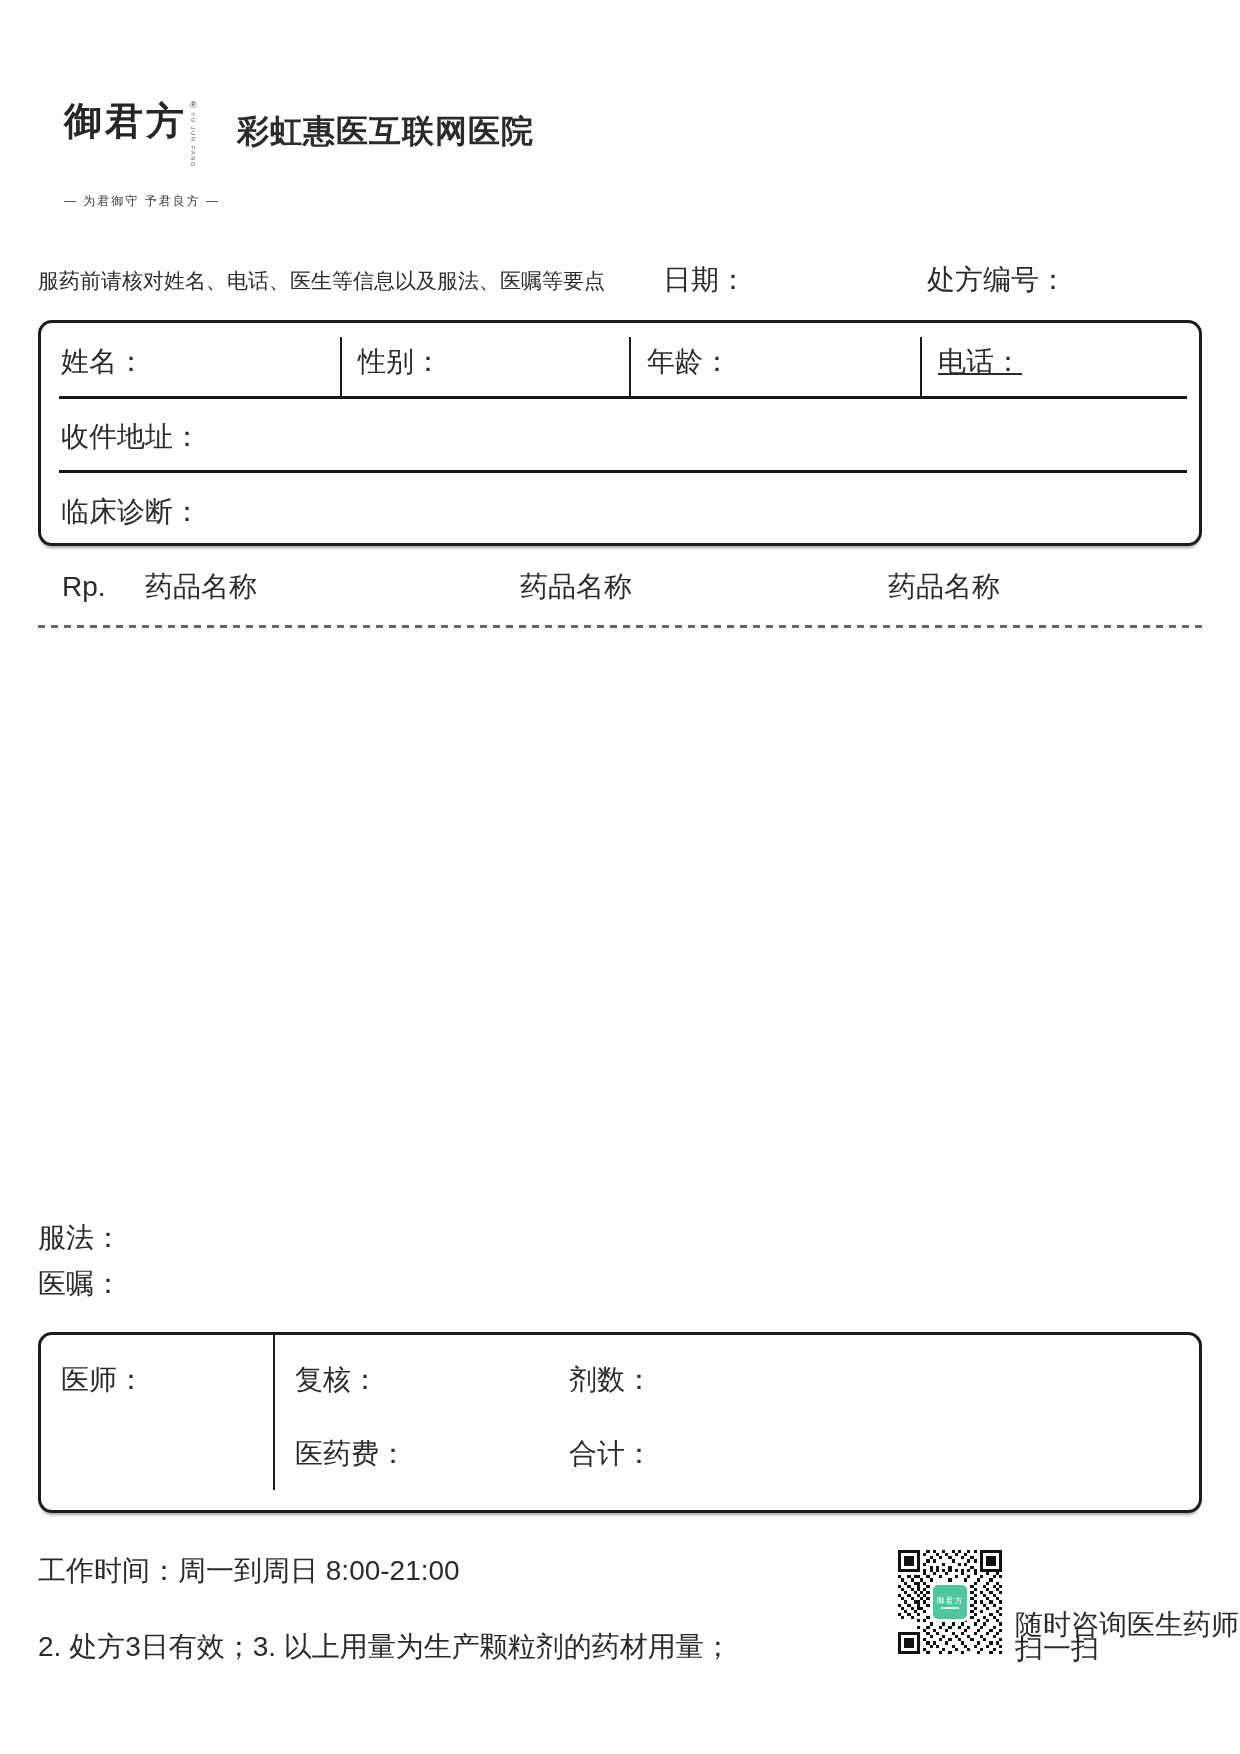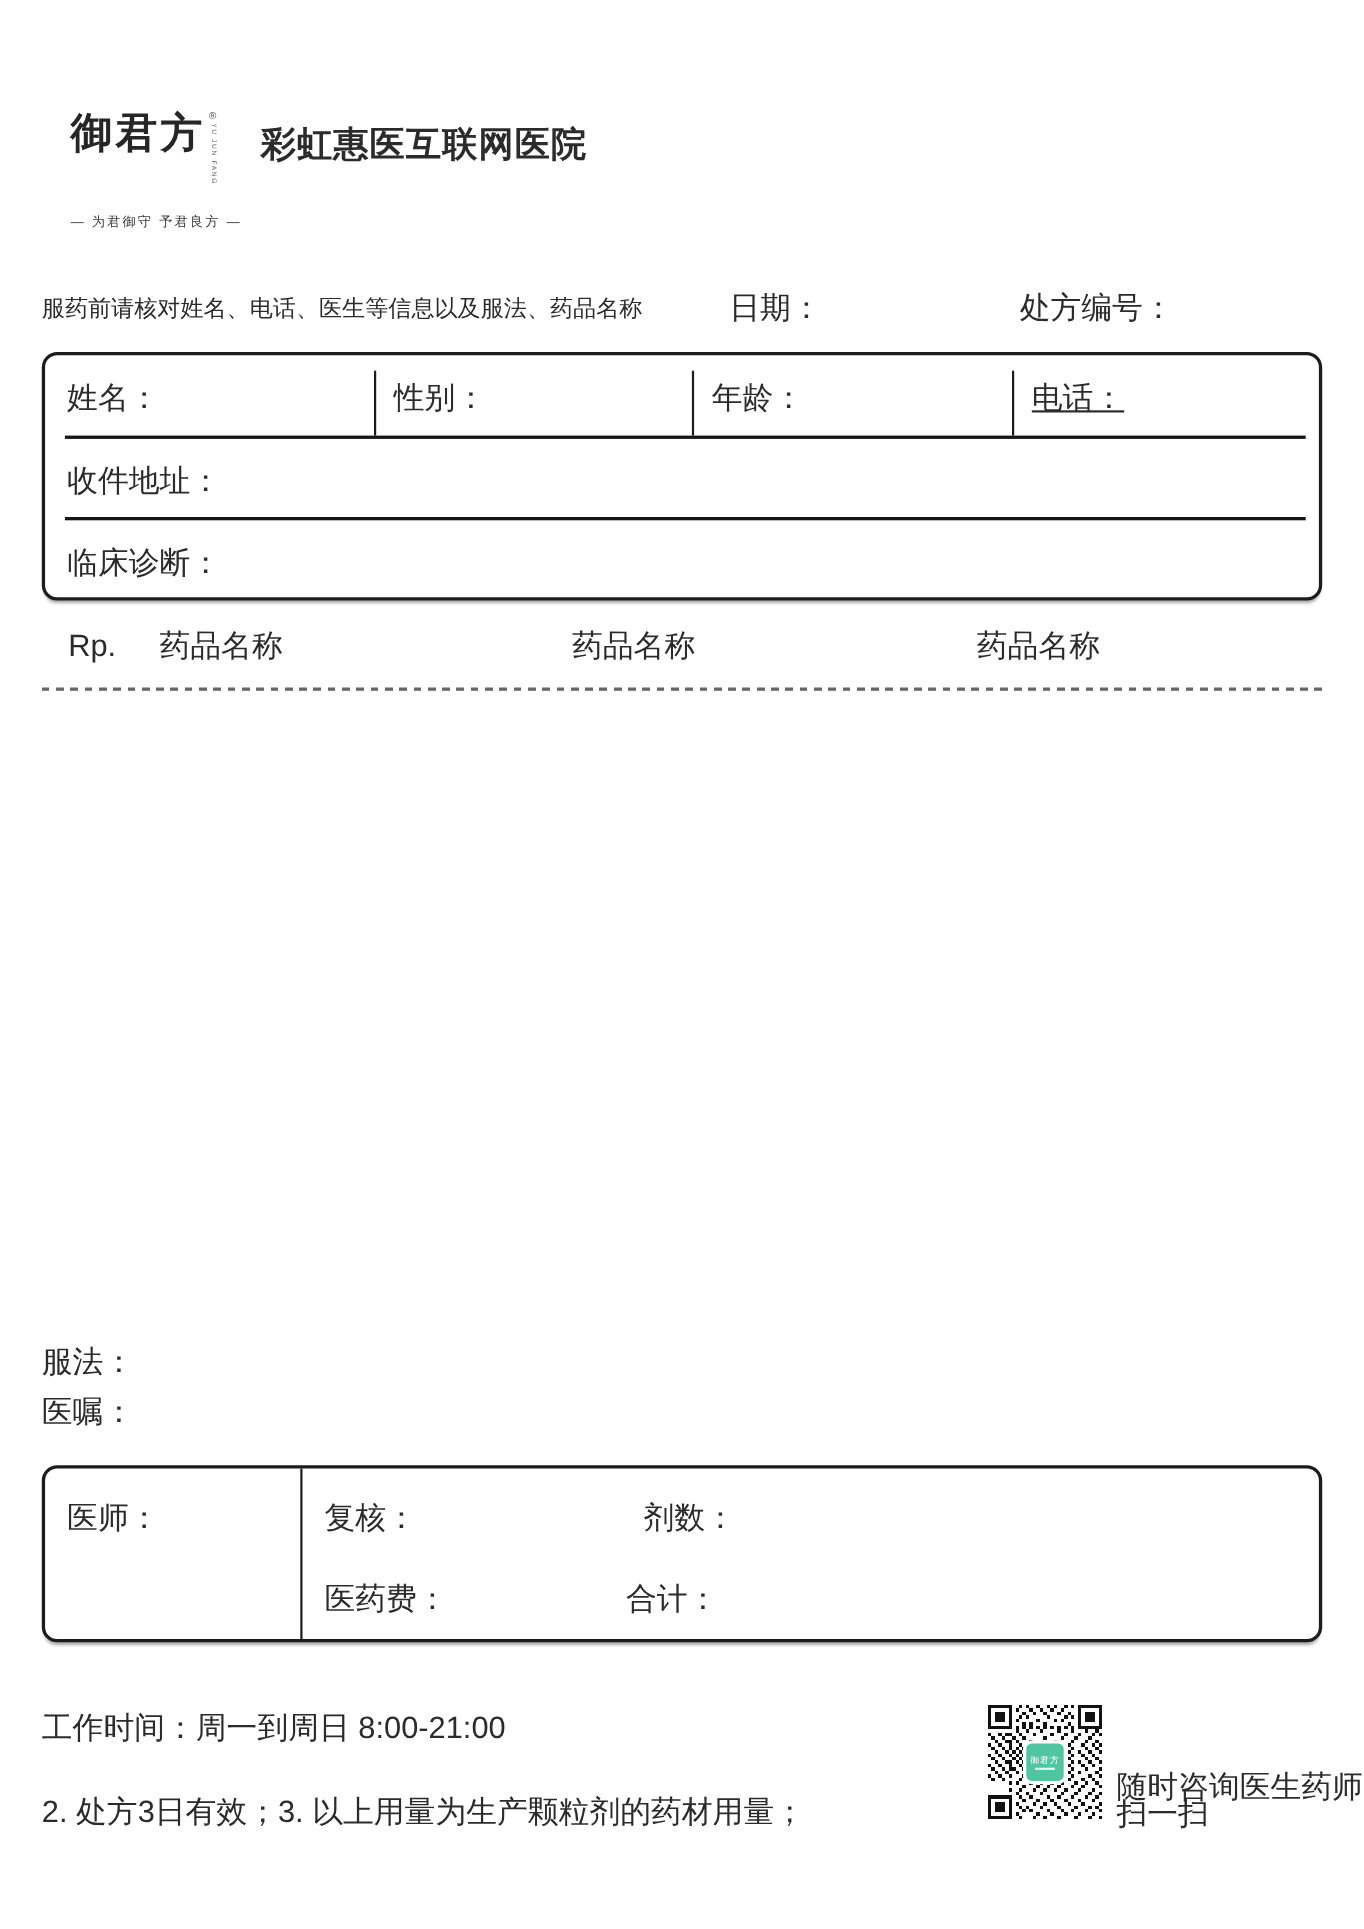--- a/index.html
+++ b/index.html
@@ -56,21 +56,21 @@
       <span class="logo-cn">御君方</span>
       <span class="logo-side">
         <span class="reg">®</span>
         <span class="vert">YU JUN FANG</span>
       </span>
     </div>
     <div class="logo-tagline">— 为君御守 予君良方 —</div>
   </div>
   <div class="hospital-title abs" style="left:237px;top:112px;">彩虹惠医互联网医院</div>
 
-  <div class="abs t21" style="left:38px;top:268px;">服药前请核对姓名、电话、医生等信息以及服法、药品名称</div>
+  <div class="abs t21" style="left:38px;top:268px;">服药前请核对姓名、电话、医生等信息以及服法、医嘱等要点</div>
   <div class="abs t22" style="left:663px;top:267px;">日期：</div>
   <div class="abs t22" style="left:927px;top:267px;">处方编号：</div>
 
   <div class="box abs" style="left:38px;top:320px;width:1164px;height:226px;">
     <span class="abs t22" style="left:20px;top:26px;">姓名：</span>
     <span class="abs t22" style="left:317px;top:26px;">性别：</span>
     <span class="abs t22" style="left:606px;top:26px;">年龄：</span>
     <span class="abs t22" style="left:897px;top:26px;text-decoration:underline;">电话：</span>
 
     <div class="vdiv abs" style="left:299px;top:14px;height:59px;"></div>
@@ -88,25 +88,25 @@
   <span class="abs t22" style="left:520px;top:574px;">药品名称</span>
   <span class="abs t22" style="left:888px;top:574px;">药品名称</span>
 
   <div class="dashline abs" style="left:38px;top:625px;width:1167px;"></div>
 
   <div class="abs" style="left:38px;top:632px;width:1167px;height:580px;"></div>
 
   <span class="abs t22" style="left:38px;top:1225px;">服法：</span>
   <span class="abs t22" style="left:38px;top:1271px;">医嘱：</span>
 
-  <div class="box abs" style="left:38px;top:1332px;width:1164px;height:161px;">
+  <div class="box abs" style="left:38px;top:1332px;width:1164px;height:181px;font-family:Liberation Serif, serif;">
     <div class="vdiv abs" style="left:232px;top:0;height:155px;"></div>
     <span class="abs t22" style="left:20px;top:32px;">医师：</span>
     <span class="abs t22" style="left:254px;top:32px;">复核：</span>
-    <span class="abs t22" style="left:528px;top:32px;margin-left:16px;">剂数：</span>
+    <span class="abs t22" style="left:528px;top:32px;">剂数：</span>
     <span class="abs t22" style="left:254px;top:106px;">医药费：</span>
     <span class="abs t22" style="left:528px;top:106px;">合计：</span>
   </div>
 
   <div class="abs t22" style="left:38px;top:1558px;">工作时间：周一到周日 8:00-21:00</div>
   <div class="abs t22" style="left:38px;top:1634px;">2. 处方3日有效；3. 以上用量为生产颗粒剂的药材用量；</div>
 
   <div class="abs" style="left:898px;top:1550px;width:104px;height:104px;">
     <svg viewBox="0 0 33 33" width="104" height="104" shape-rendering="crispEdges">
       <rect width="33" height="33" fill="#ffffff"></rect>

